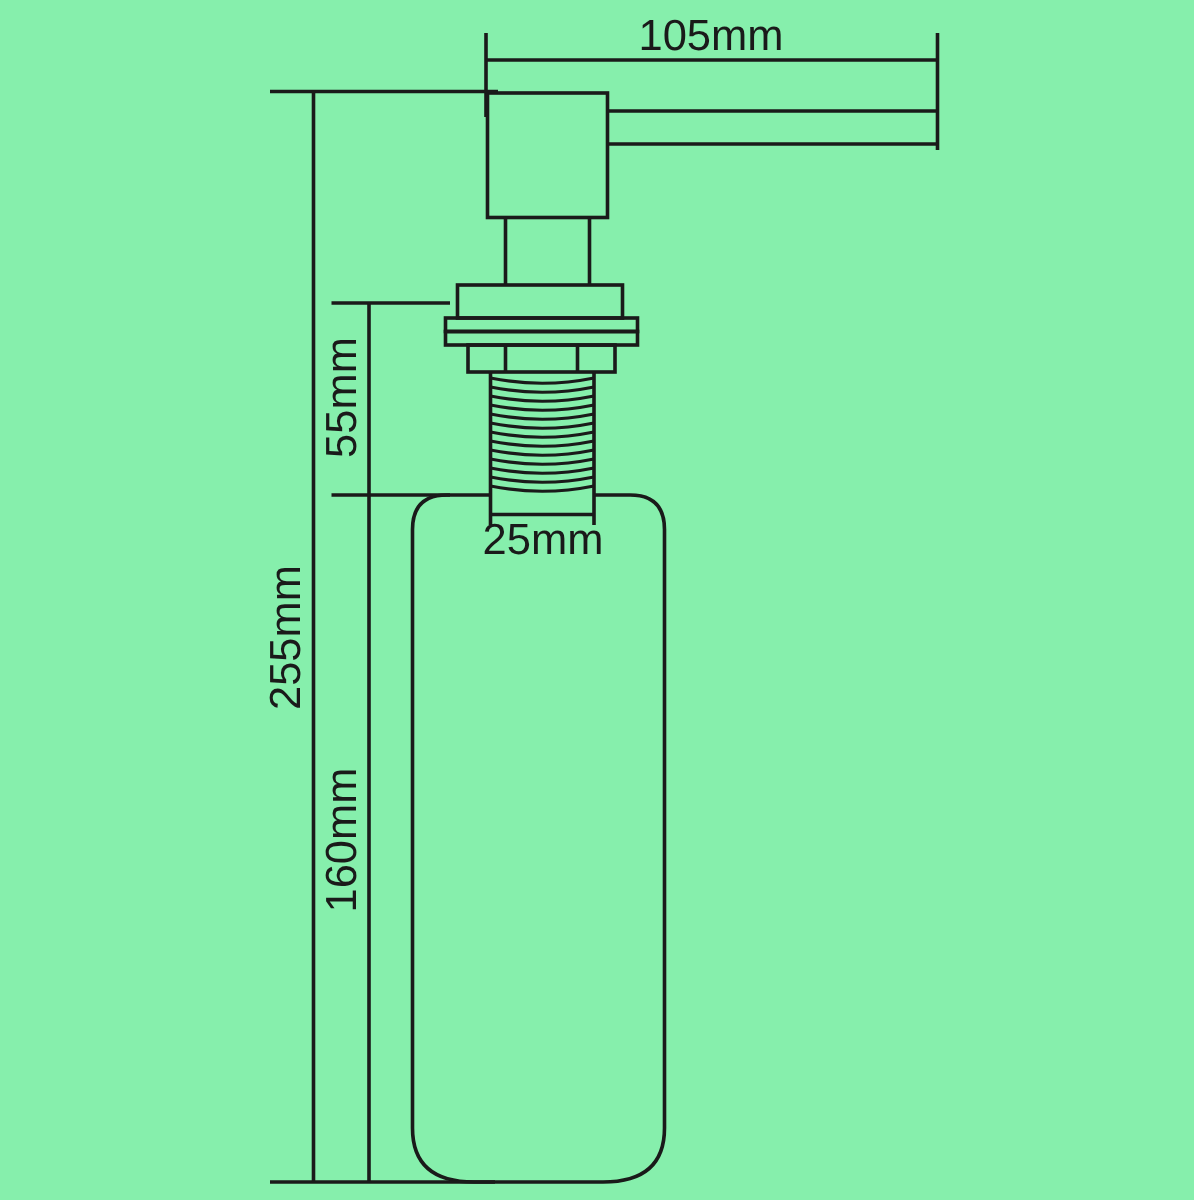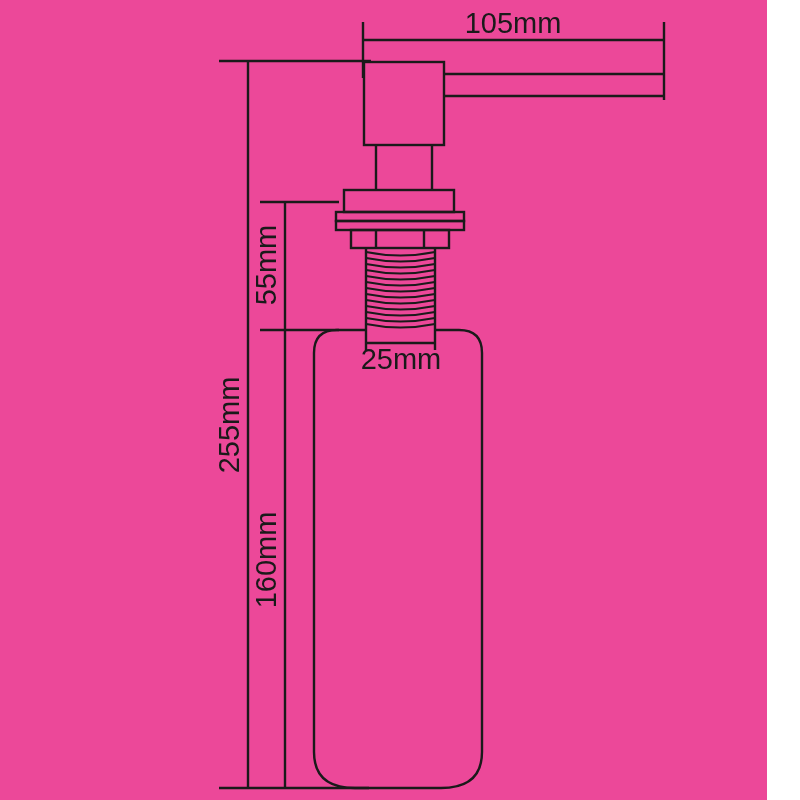--- a/index.html
+++ b/index.html
@@ -9,24 +9,23 @@
     background: #ffffff;
   }
   body {
     width: 800px;
     height: 800px;
     font-family: "Liberation Sans", sans-serif;
     overflow: hidden;
   }
   #drawing-root {
     position: relative;
-    width: 728px;
+    width: 796px;
     height: 800px;
-    background: #ec4899;
-    padding-left: 39px;
+    background: #86efac;
   }
   svg#tech-drawing {
     display: block;
     width: 800px;
     height: 800px;
   }
   .dim-text {
     font-family: "Liberation Sans", sans-serif;
     font-size: 29px;
     fill: #1a1a1a;

